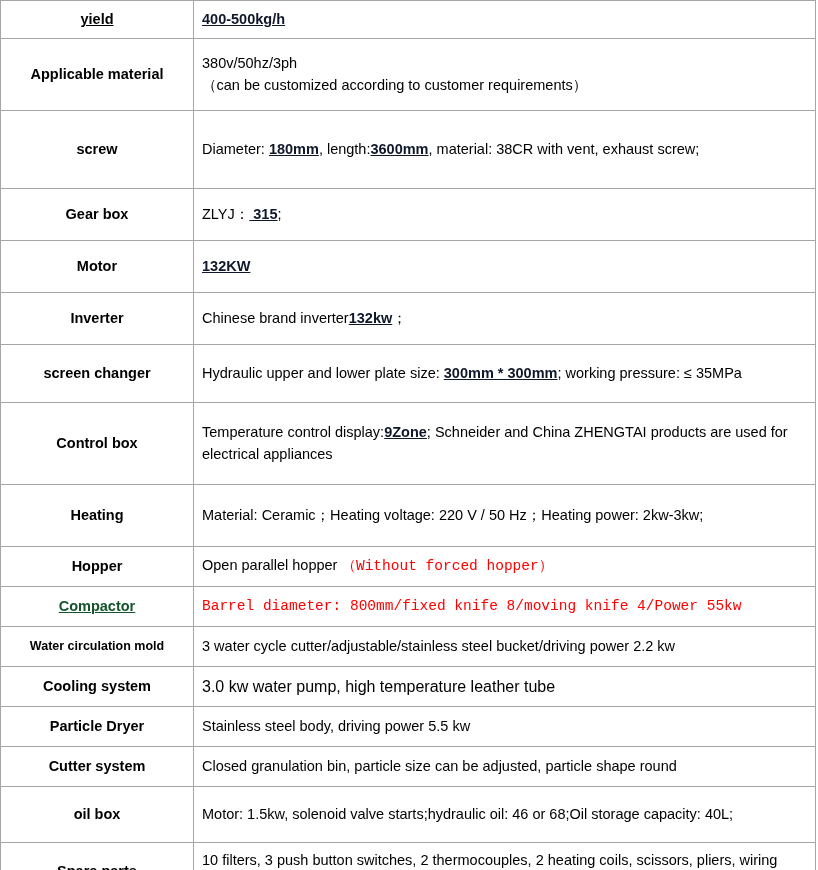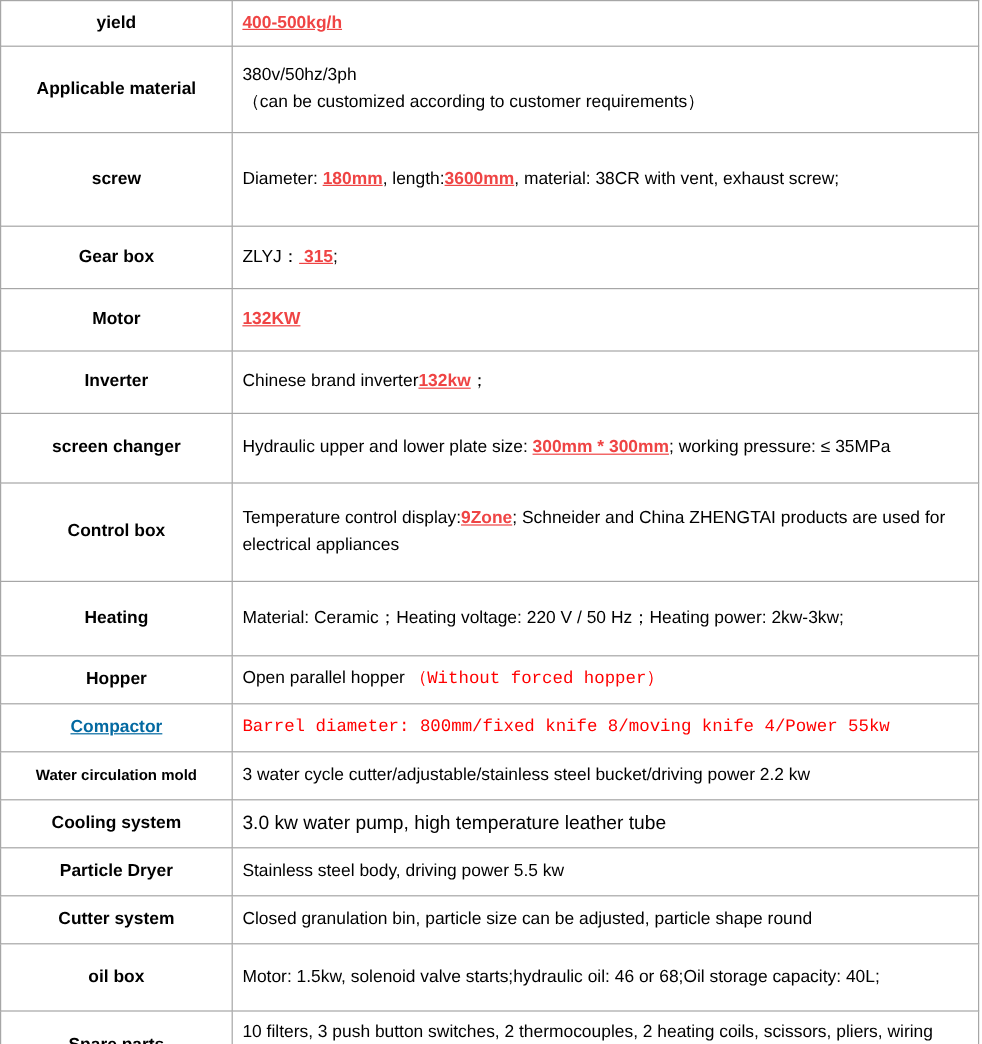--- a/index.html
+++ b/index.html
@@ -34,46 +34,46 @@
     font-size: 14.5px;
   }
   td.label.small {
     font-size: 12.5px;
   }
   td.value {
     text-align: left;
     padding-left: 12px;
   }
   .b-blue {
-    color: #ef4444;
+    color: #0f172a;
     font-weight: bold;
     text-decoration: underline;
   }
   .red-bold-ul {
-    color: #0369a1;
+    color: #14532d;
     font-weight: bold;
     text-decoration: underline;
   }
   .red-plain {
     color: #ff0000;
     font-family: Liberation Mono, monospace;
   }
   .big {
     font-size: 16px;
   }
   .line2 {
     display: block;
   }
 </style>
 </head>
 <body>
 
 <table class="spec">
   <tbody>
-      <tr style="height: 38px;">
+      <tr style="height: 38px; text-decoration: underline;">
         <td class="label">yield</td>
         <td class="value"><span class="b-blue">400-500kg/h</span></td>
       </tr>
       <tr style="height: 72px;">
         <td class="label">Applicable material</td>
         <td class="value">
           <span class="line2">380v/50hz/3ph</span>
           <span class="line2">（can be customized according to customer requirements）</span>
         </td>
       </tr>

